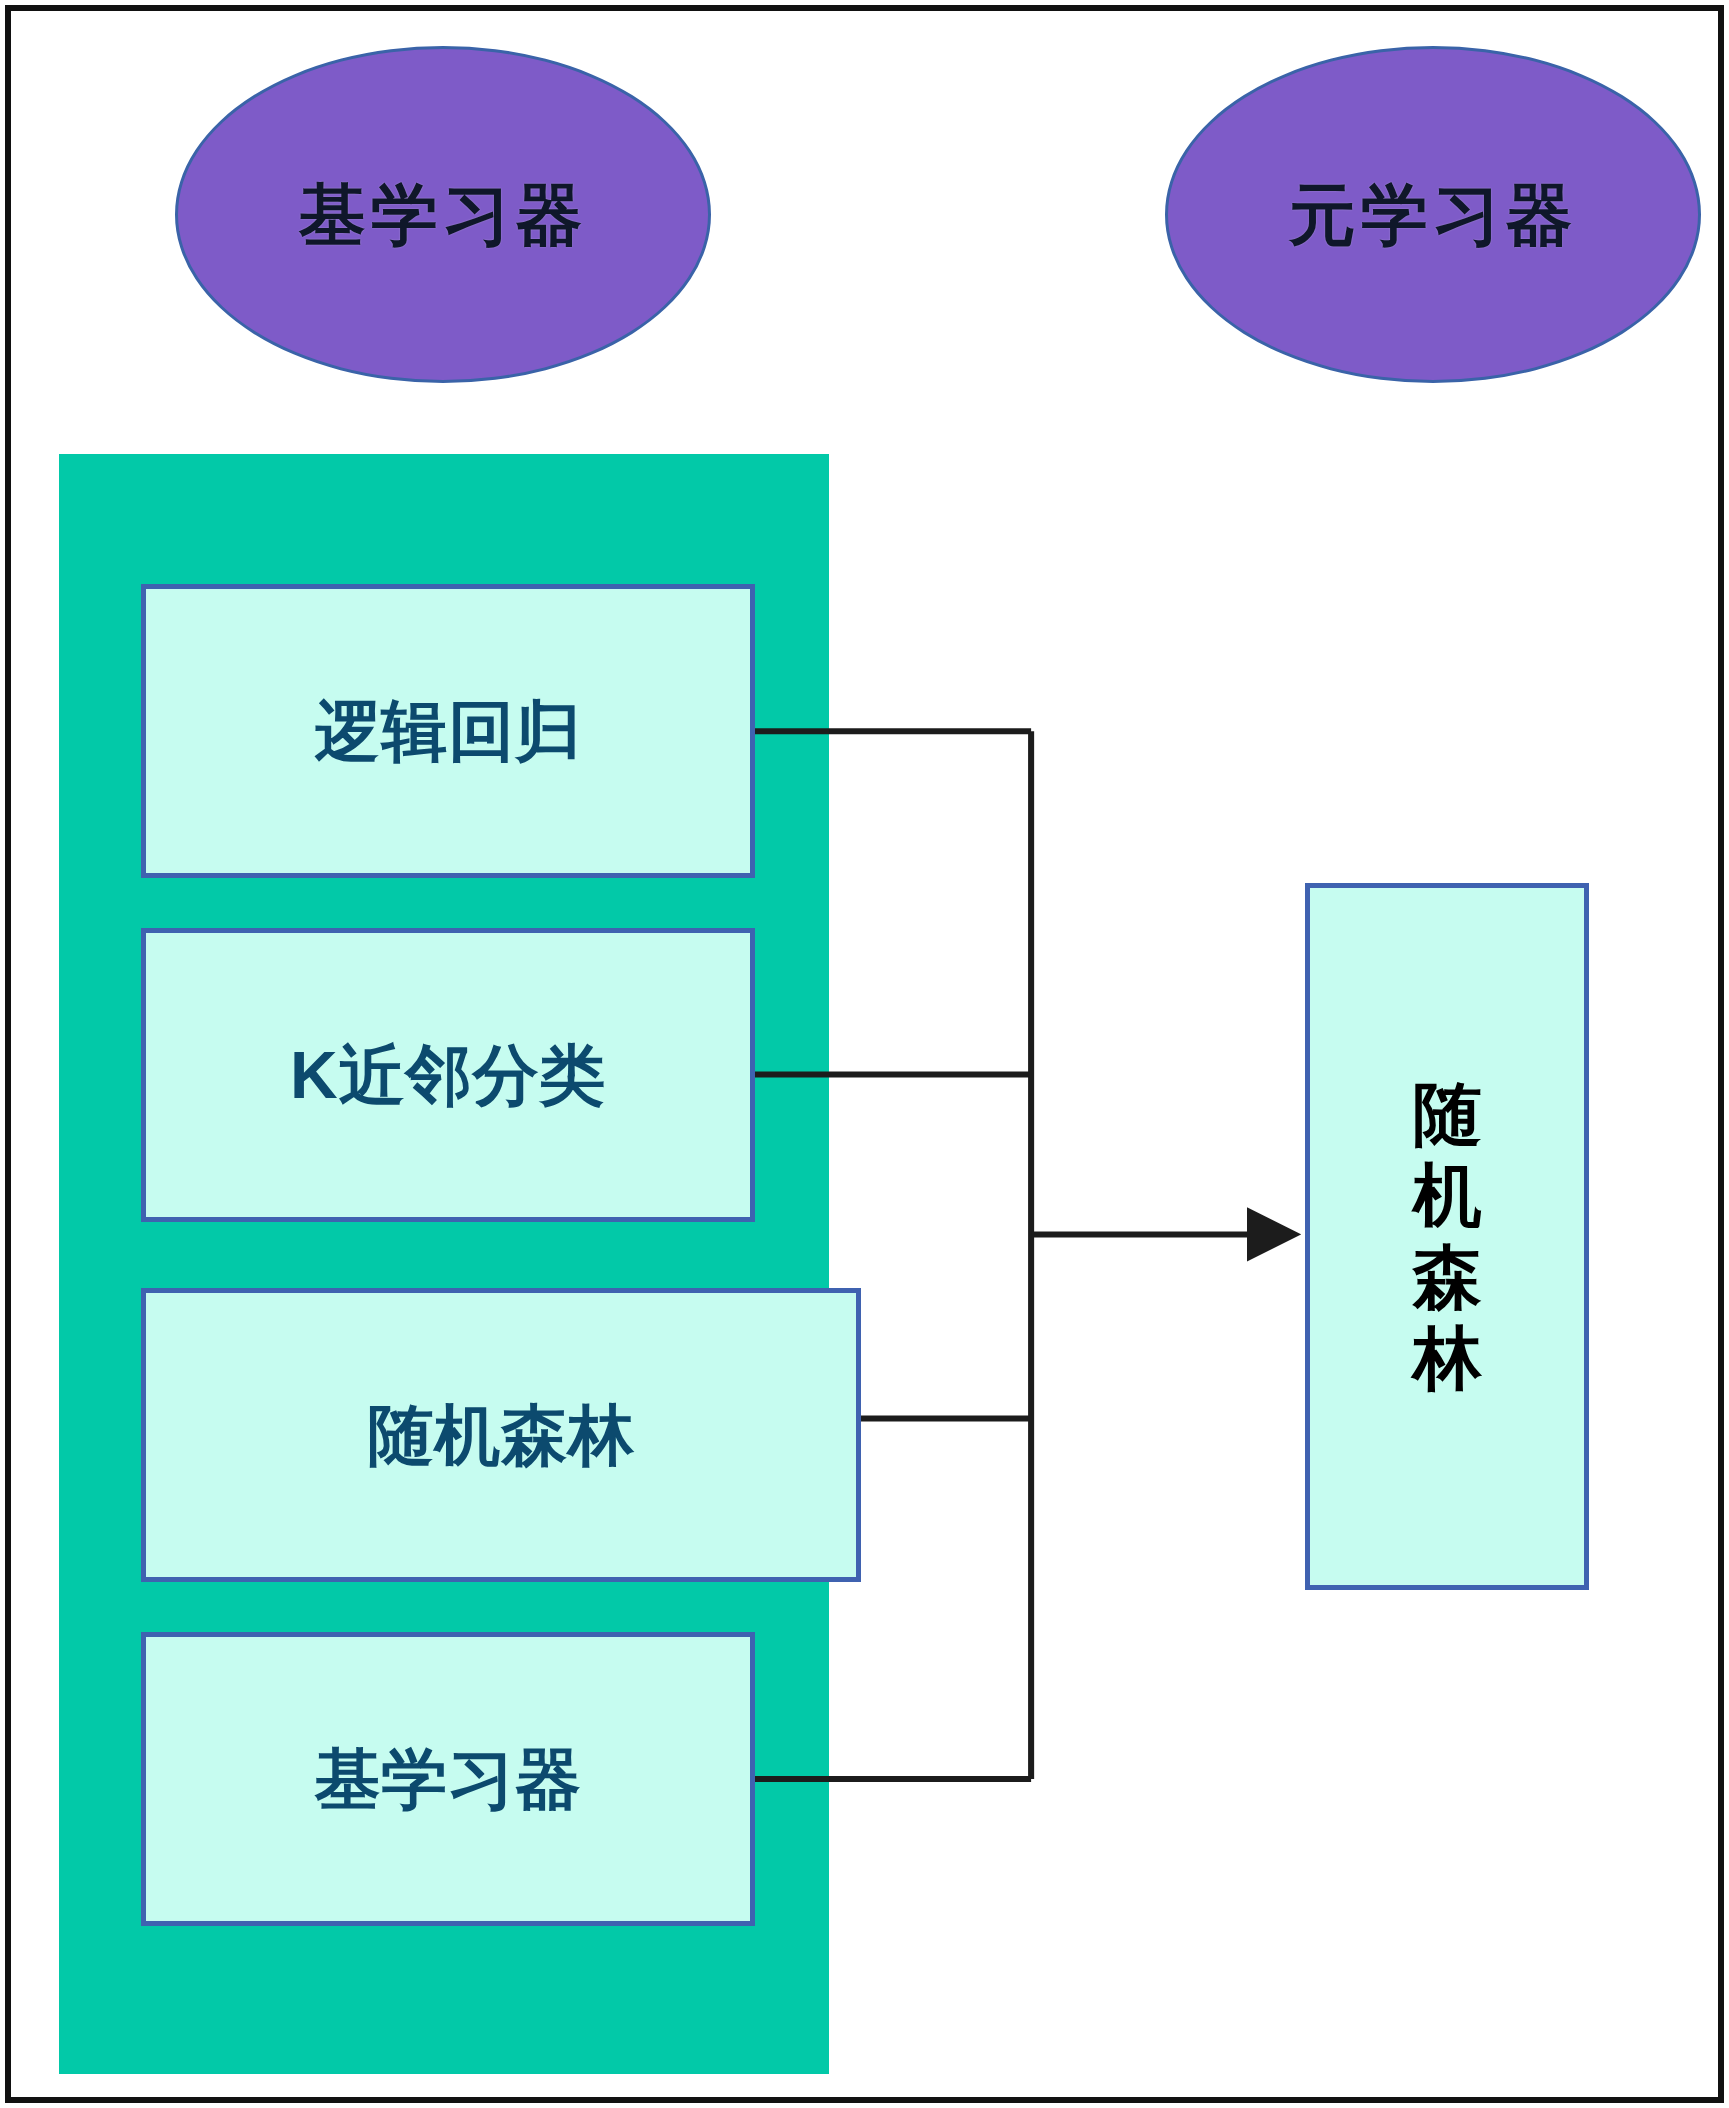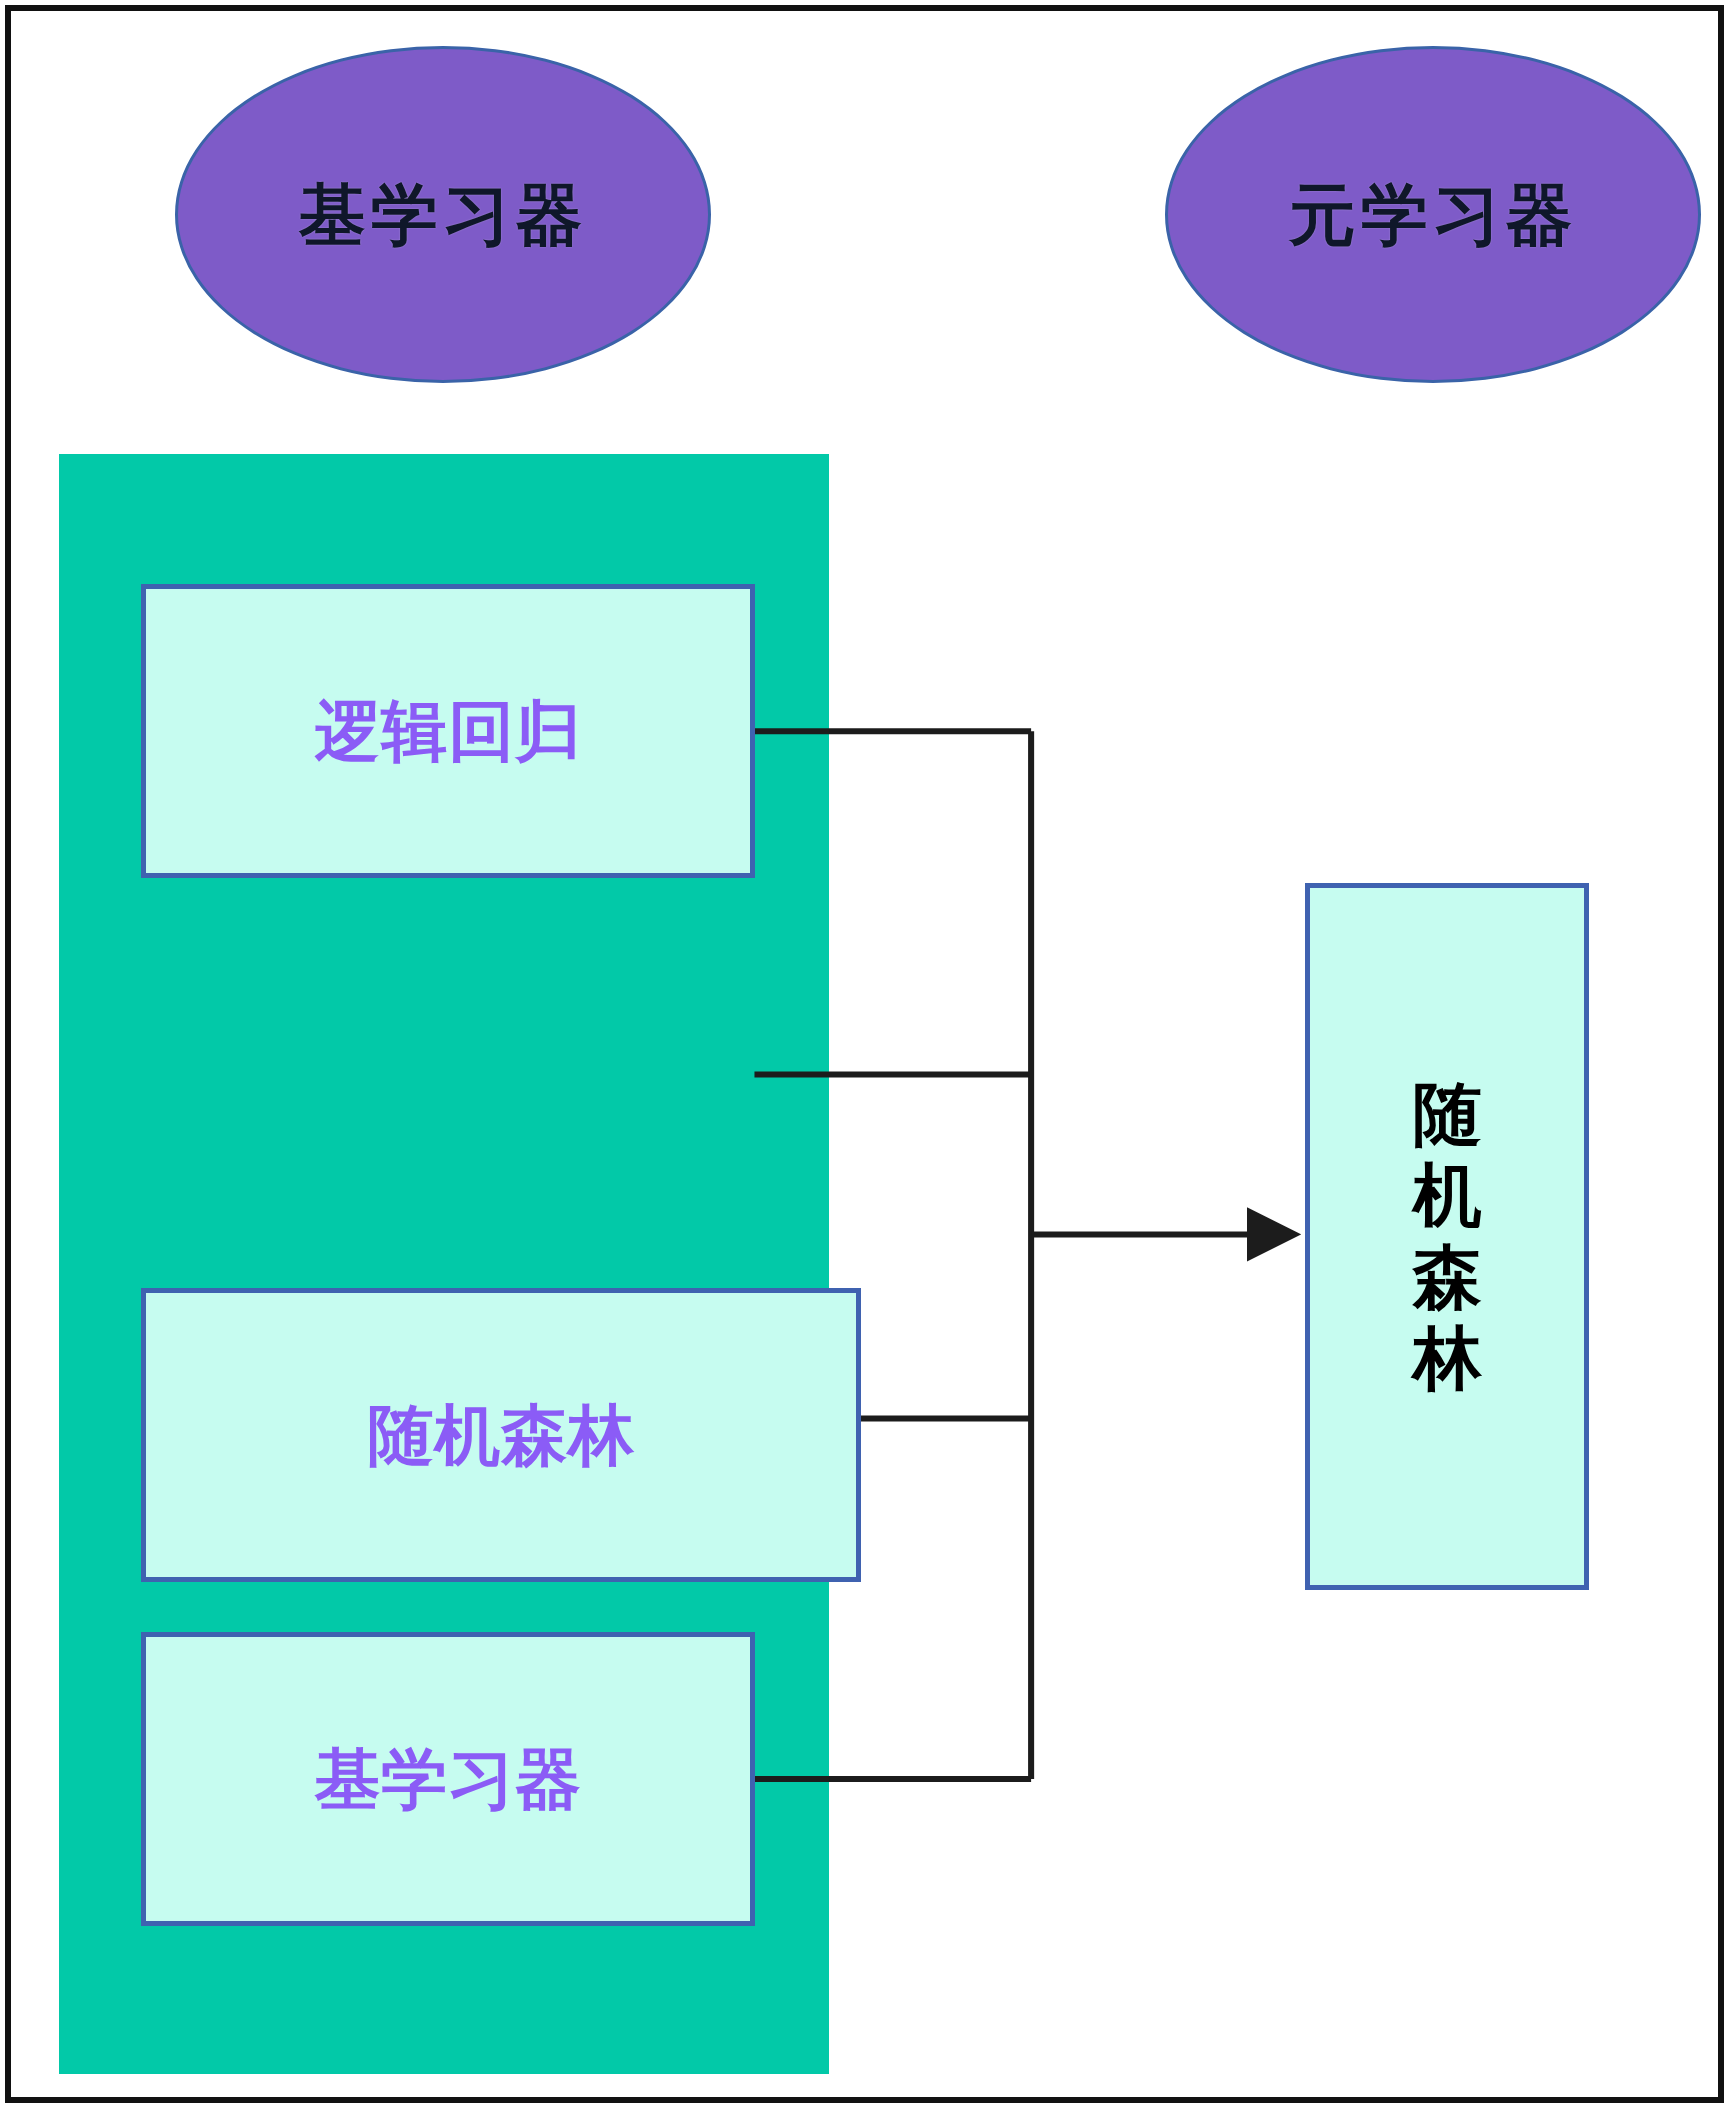--- a/index.html
+++ b/index.html
@@ -69,21 +69,21 @@
   .learner-box {
     position: absolute;
     background: #C6FCF0;
     border: 5.2px solid #3F62B0;
     box-sizing: border-box;
     display: flex;
     align-items: center;
     justify-content: center;
   }
   .learner-label {
-    color: #8b5cf6;
+    color: #0c4a6e;
     font-size: 66px;
     font-weight: 700;
     line-height: 1;
     white-space: nowrap;
     letter-spacing: 0.9px;
   }
   #box-logistic  { left: 130px; top: 573px;  width: 614px; height: 294px; }
   #box-knn       { left: 130px; top: 917px; width: 614px; height: 294px; }
   #box-rf        { left: 130px; top: 1261px; width: 720px; height: 294px; margin-top: 16px; }
   #box-gbdt      { left: 130px; top: 1621px; width: 614px; height: 294px; }
@@ -152,20 +152,23 @@
     </div>
 
     <div id="ellipse-meta" class="ellipse">
       <span class="ellipse-label">元学习器</span>
     </div>
 
     <div id="box-logistic" class="learner-box">
       <span class="learner-label">逻辑回归</span>
     </div>
 
+    <div id="box-knn" class="learner-box">
+      <span class="learner-label">K近邻分类</span>
+    </div>
 
     <div id="box-rf" class="learner-box">
       <span class="learner-label">随机森林</span>
     </div>
 
     <div id="box-gbdt" class="learner-box">
       <span class="learner-label">基学习器</span>
     </div>
 
     <div id="box-meta-rf">

